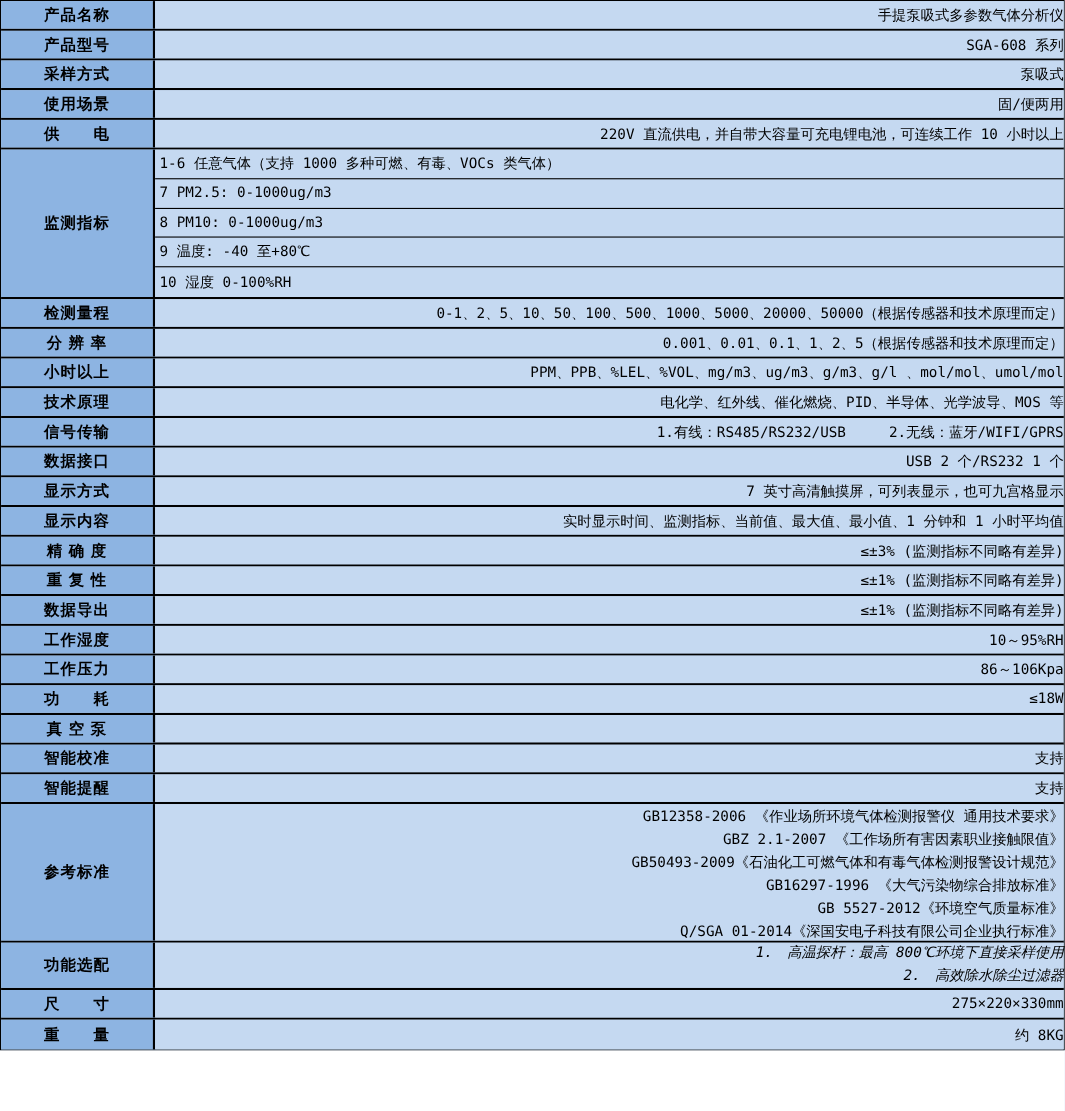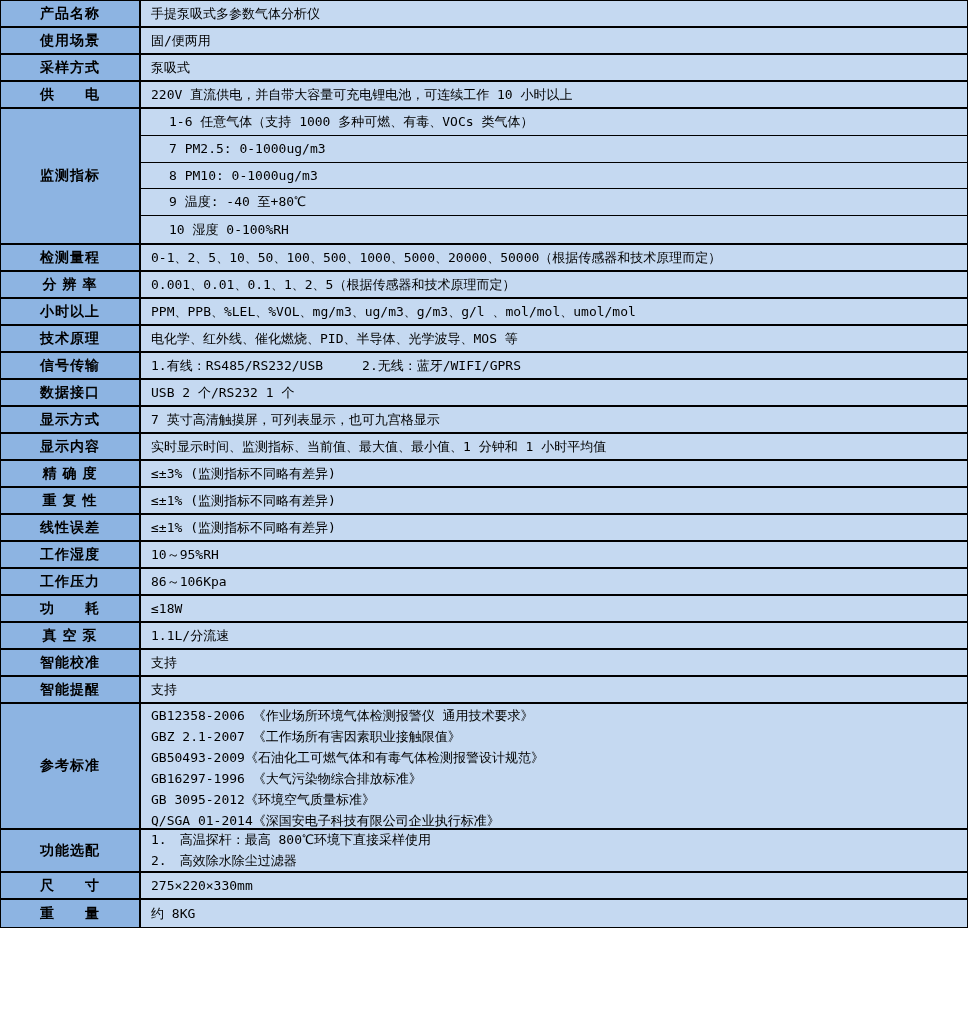--- a/index.html
+++ b/index.html
@@ -35,65 +35,70 @@
   .val{
     flex:1;
     background:#C5D9F1;
     box-sizing:border-box;
     display:flex;
     flex-direction:column;
     justify-content:center;
     font-size:13px;
     color:#000;
     padding-left:10px;
+    text-align:right;
   }
   .r-std{height:27px;}
   .r-mon{height:136px;}
   .r-ref{height:126px;}
   .r-opt{height:43px;}
   .val.subs{padding:0;justify-content:flex-start;}
   .sub{
     height:27.2px;
     box-sizing:border-box;
     border-bottom:1px solid #000;
     display:flex;
     align-items:center;
-    padding-left:28px;
+    padding-left:4px;
   }
   .sub:last-child{border-bottom:none;}
   .line{
     line-height:21px;
     white-space:nowrap;
   }
   .optline{
     line-height:20px;
     white-space:nowrap;
   }
   .val.ref{padding-top:1px;padding-bottom:4px;justify-content:space-around;}
-  .val.opt{justify-content:space-evenly;}
+  .val.opt{justify-content:space-evenly;font-style:italic;}
 </style>
 </head>
 <body>
 
 <div class="tbl">
 
   <div class="row r-std">
     <div class="lbl">产品名称</div>
     <div class="val">手提泵吸式多参数气体分析仪</div>
   </div>
 
+  <div class="row r-std">
+    <div class="lbl">产品型号</div>
+    <div class="val">SGA-608 系列</div>
+  </div>
+
+  <div class="row r-std">
+    <div class="lbl">采样方式</div>
+    <div class="val">泵吸式</div>
+  </div>
 
   <div class="row r-std">
     <div class="lbl">使用场景</div>
     <div class="val">固/便两用</div>
-  </div>
-
-  <div class="row r-std">
-    <div class="lbl">采样方式</div>
-    <div class="val">泵吸式</div>
   </div>
 
   <div class="row r-std">
     <div class="lbl">供　　电</div>
     <div class="val">220V 直流供电，并自带大容量可充电锂电池，可连续工作 10 小时以上</div>
   </div>
 
   <div class="row r-mon">
     <div class="lbl">监测指标</div>
     <div class="val subs">
@@ -149,21 +154,21 @@
     <div class="lbl">精 确 度</div>
     <div class="val">≤±3% (监测指标不同略有差异)</div>
   </div>
 
   <div class="row r-std">
     <div class="lbl">重 复 性</div>
     <div class="val">≤±1% (监测指标不同略有差异)</div>
   </div>
 
   <div class="row r-std">
-    <div class="lbl">线性误差</div>
+    <div class="lbl">数据导出</div>
     <div class="val">≤±1% (监测指标不同略有差异)</div>
   </div>
 
 
   <div class="row r-std">
     <div class="lbl">工作湿度</div>
     <div class="val">10～95%RH</div>
   </div>
 
   <div class="row r-std">
@@ -171,42 +176,41 @@
     <div class="val">86～106Kpa</div>
   </div>
 
   <div class="row r-std">
     <div class="lbl">功　　耗</div>
     <div class="val">≤18W</div>
   </div>
 
   <div class="row r-std">
     <div class="lbl">真 空 泵</div>
-    <div class="val">1.1L/分流速</div>
   </div>
 
 
   <div class="row r-std">
     <div class="lbl">智能校准</div>
     <div class="val">支持</div>
   </div>
 
   <div class="row r-std">
     <div class="lbl">智能提醒</div>
     <div class="val">支持</div>
   </div>
 
   <div class="row r-ref">
     <div class="lbl">参考标准</div>
     <div class="val ref">
       <div class="line">GB12358-2006 《作业场所环境气体检测报警仪 通用技术要求》</div>
       <div class="line">GBZ 2.1-2007 《工作场所有害因素职业接触限值》</div>
       <div class="line">GB50493-2009《石油化工可燃气体和有毒气体检测报警设计规范》</div>
       <div class="line">GB16297-1996 《大气污染物综合排放标准》</div>
-      <div class="line">GB 3095-2012《环境空气质量标准》</div>
+      <div class="line">GB 5527-2012《环境空气质量标准》</div>
       <div class="line">Q/SGA 01-2014《深国安电子科技有限公司企业执行标准》</div>
     </div>
   </div>
 
   <div class="row r-opt">
     <div class="lbl">功能选配</div>
     <div class="val opt">
       <div class="optline">1.　高温探杆：最高 800℃环境下直接采样使用</div>
       <div class="optline">2.　高效除水除尘过滤器</div>
     </div>

